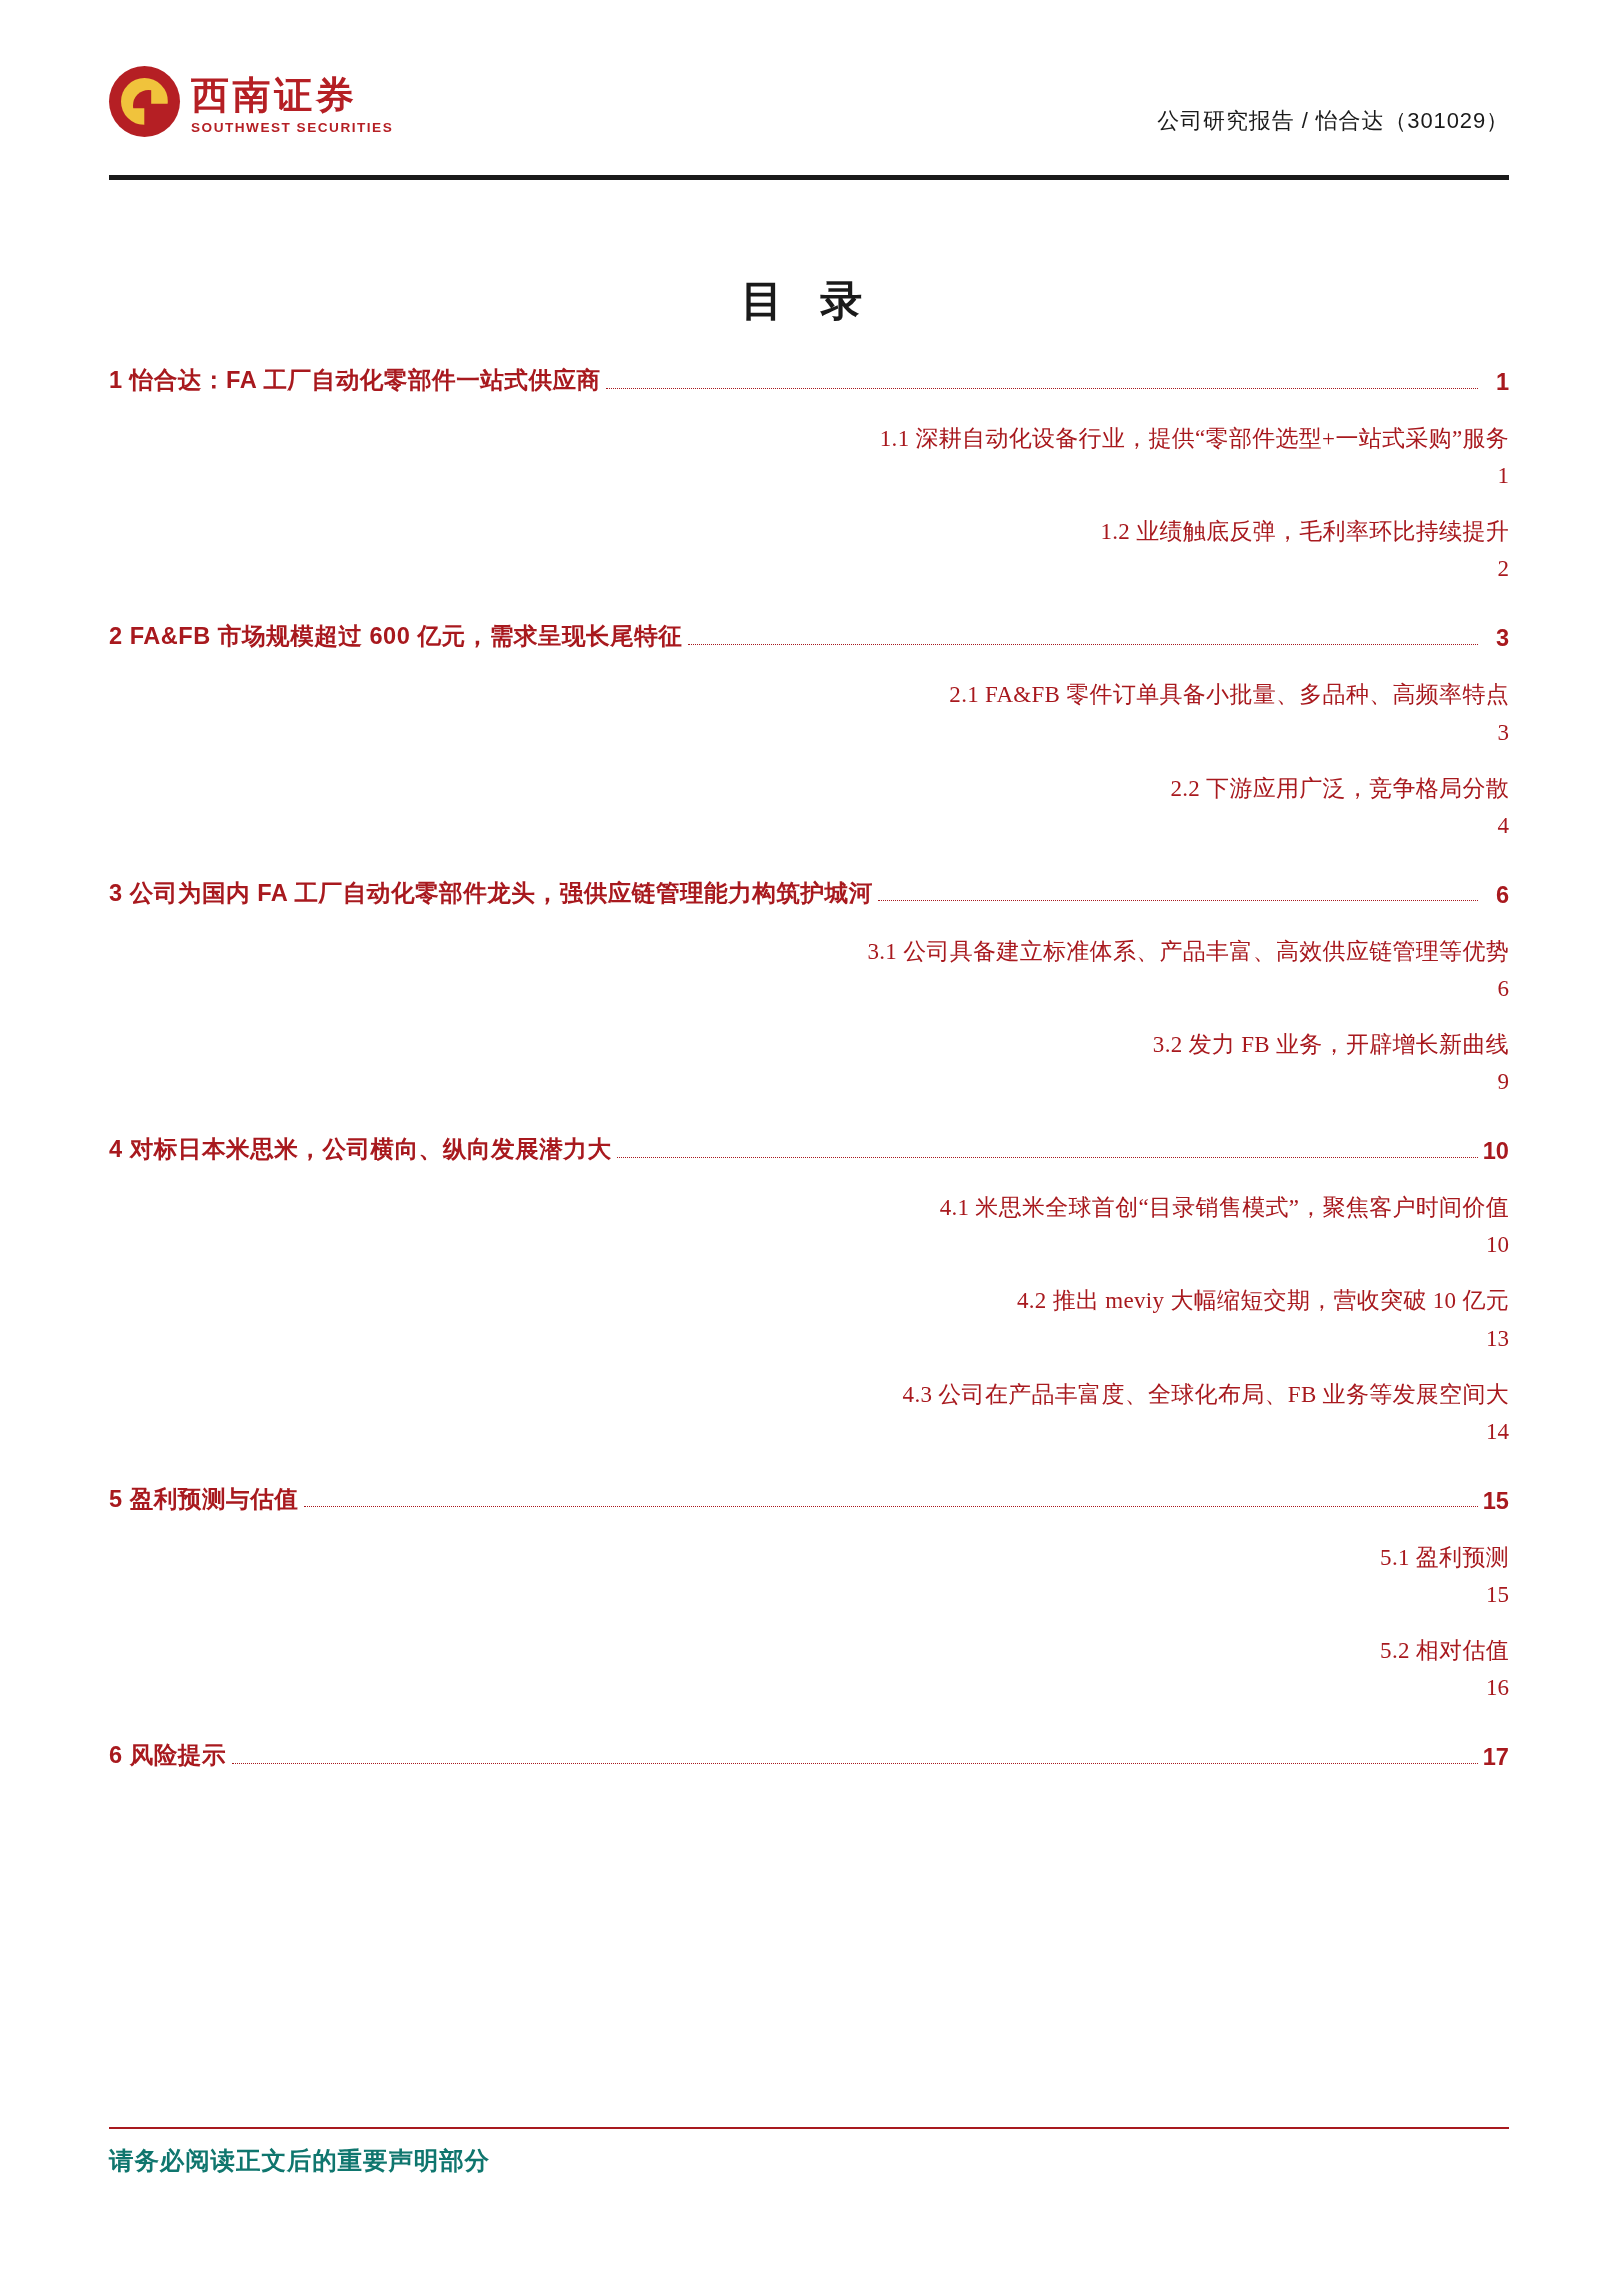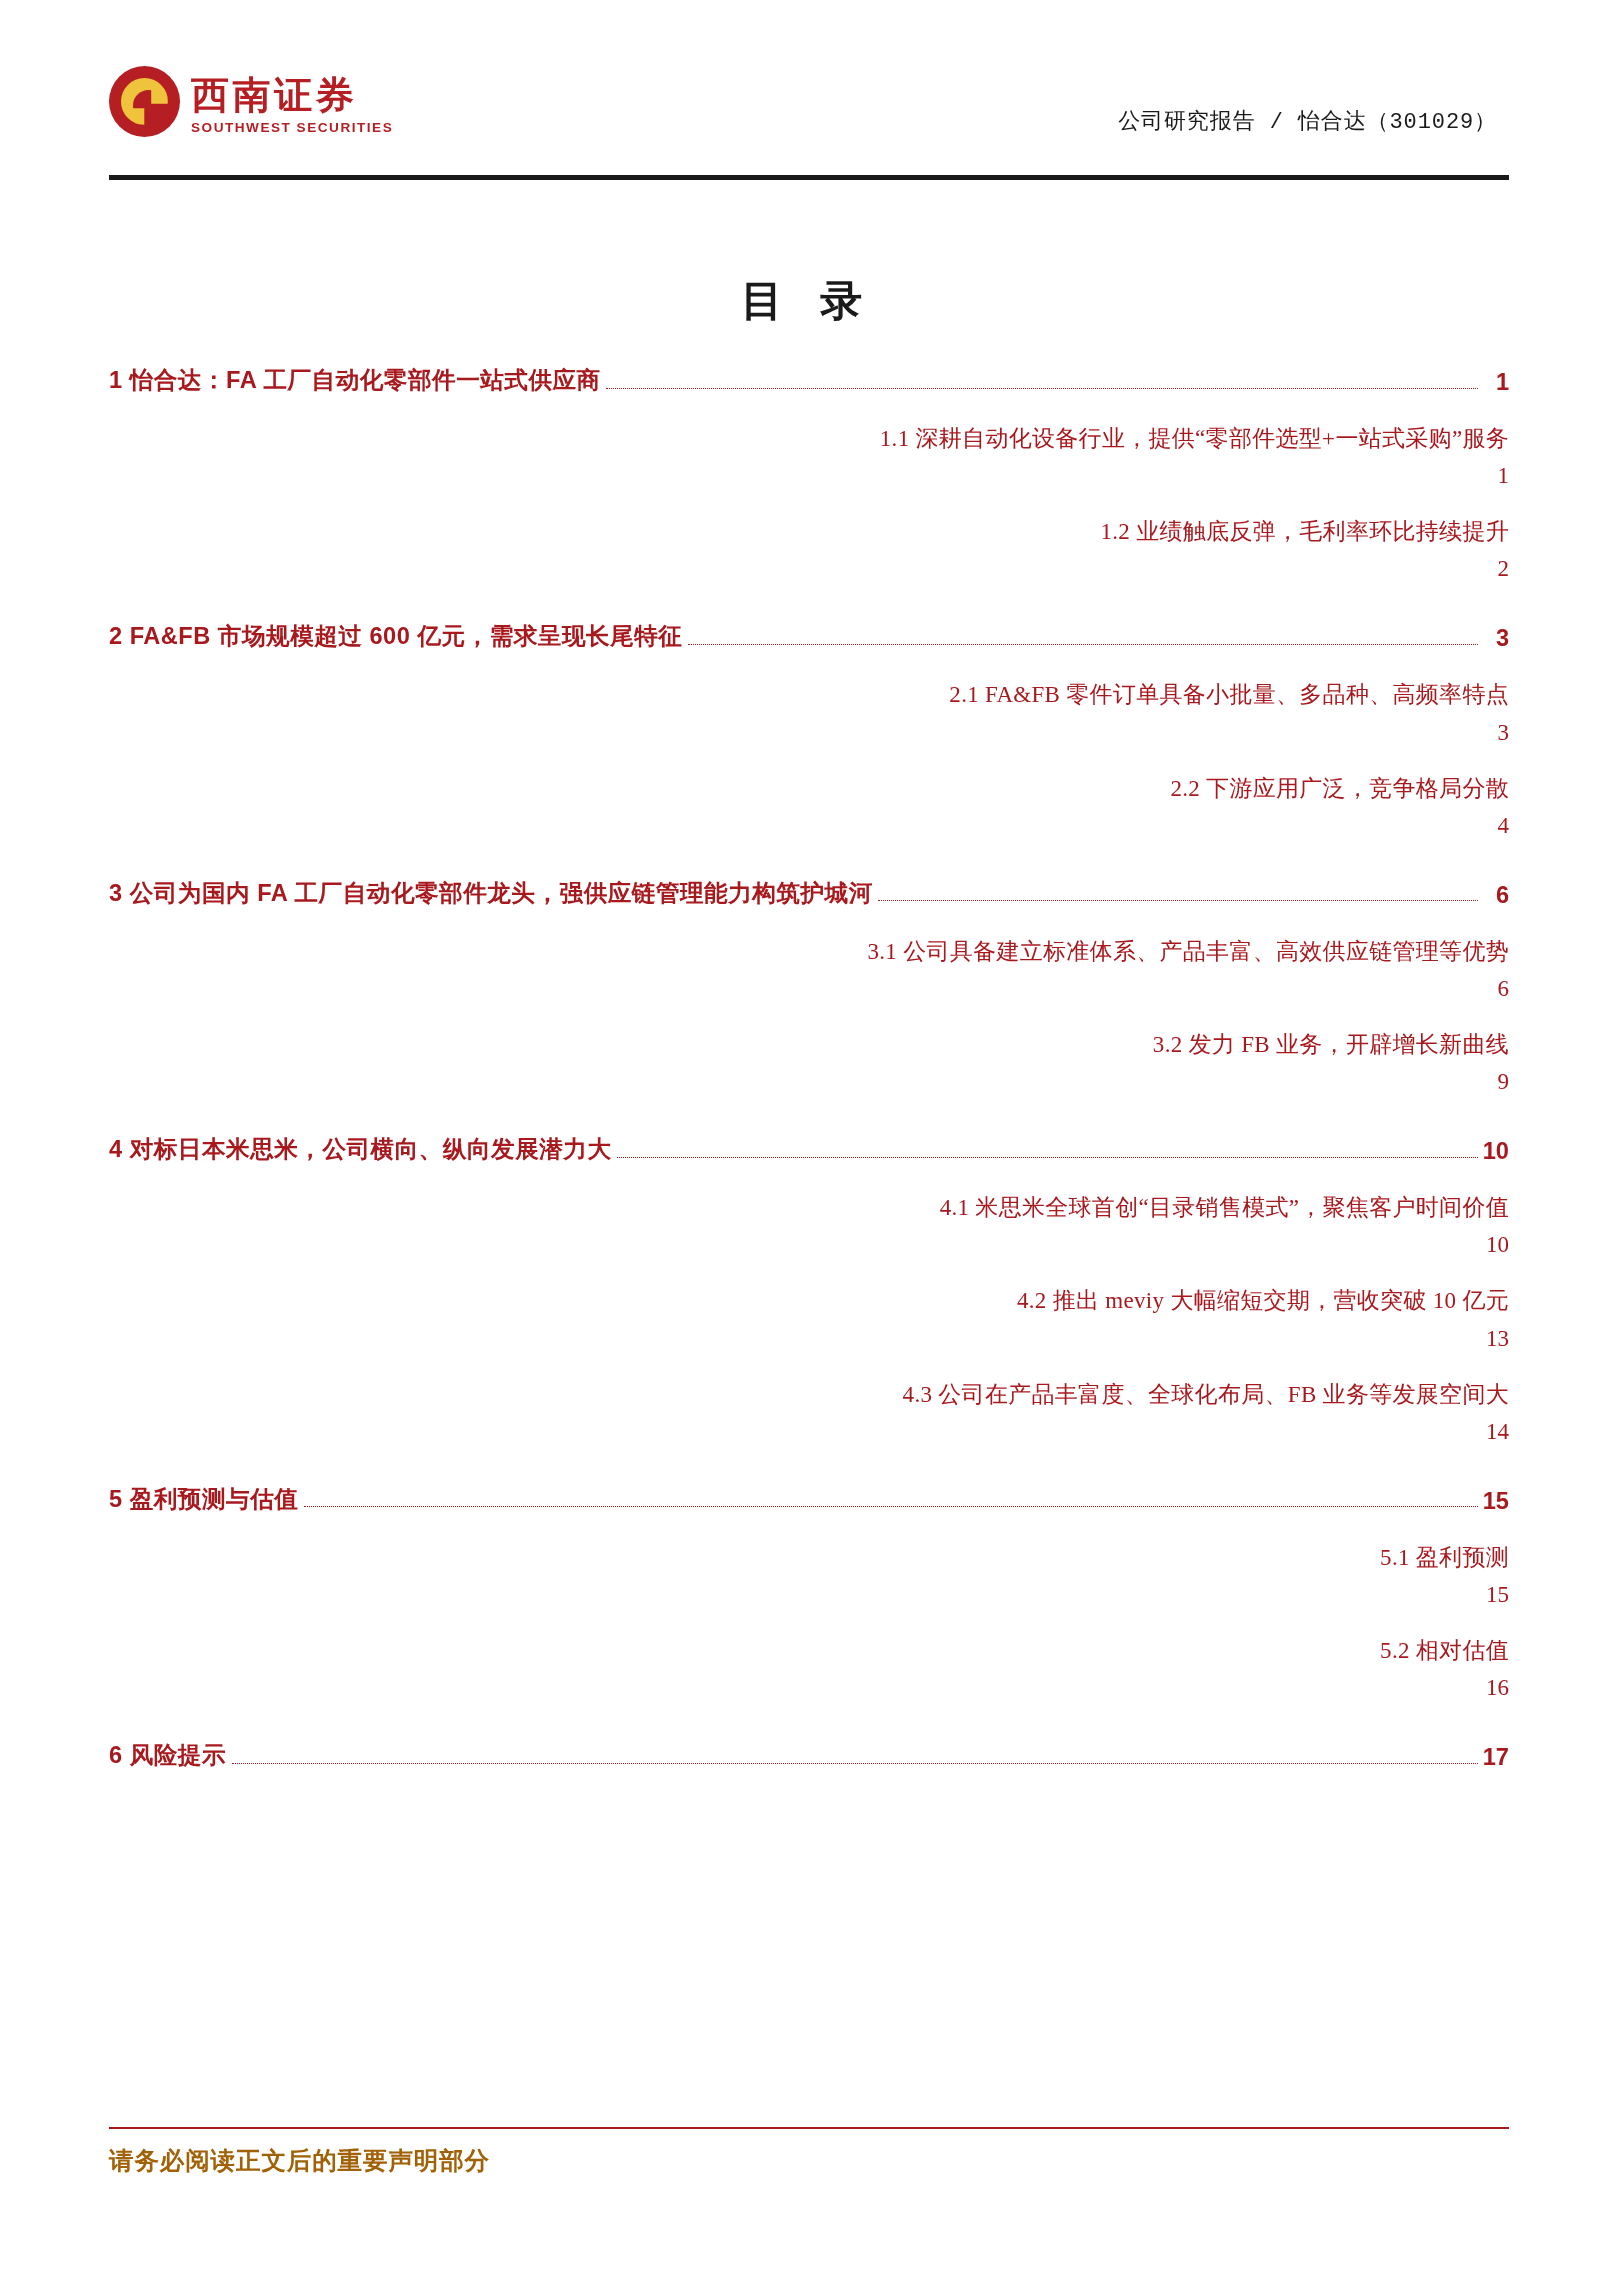--- a/index.html
+++ b/index.html
@@ -84,23 +84,23 @@
     top: 65px;
     font-family: "Liberation Sans", sans-serif;
     font-size: 13.6px;
     font-weight: bold;
     color: #b51f24;
     letter-spacing: 1.5px;
     white-space: nowrap;
   }
   .header-right {
     position: absolute;
-    right: 12px;
+    right: 0;
     top: 51px;
-    font-family: Liberation Mono, monospace;
+    font-family: Liberation Sans, sans-serif;
     font-size: 22px;
     color: #1a1a1a;
     letter-spacing: 0.9px;
     white-space: nowrap;
   }
   .header-rule {
     position: absolute;
     left: 109px;
     top: 175px;
     width: 1400px;
@@ -202,21 +202,21 @@
     height: 1.8px;
     background: #a8191e;
   }
   .footer-text {
     position: absolute;
     left: 109px;
     top: 2144px;
     font-family: "Liberation Serif", serif;
     font-size: 24.5px;
     font-weight: bold;
-    color: #a16207;
+    color: #0f766e;
     letter-spacing: 0.9px;
     white-space: nowrap;
   }
 </style>
 </head>
 <body>
 
 <div class="page">
 
   <div class="header">

